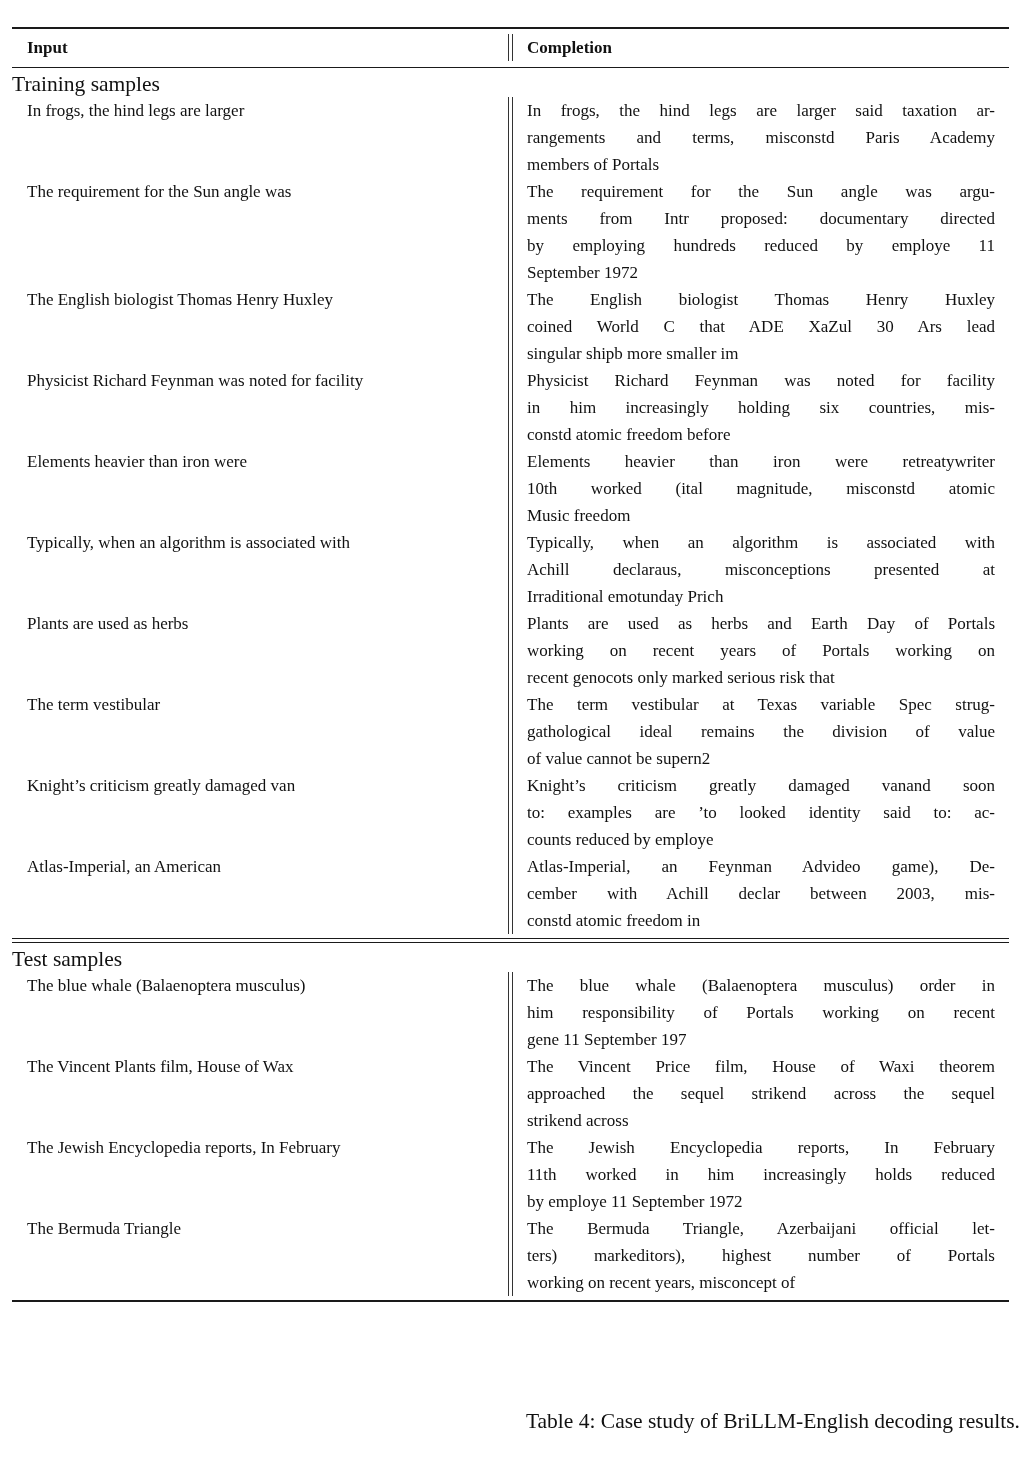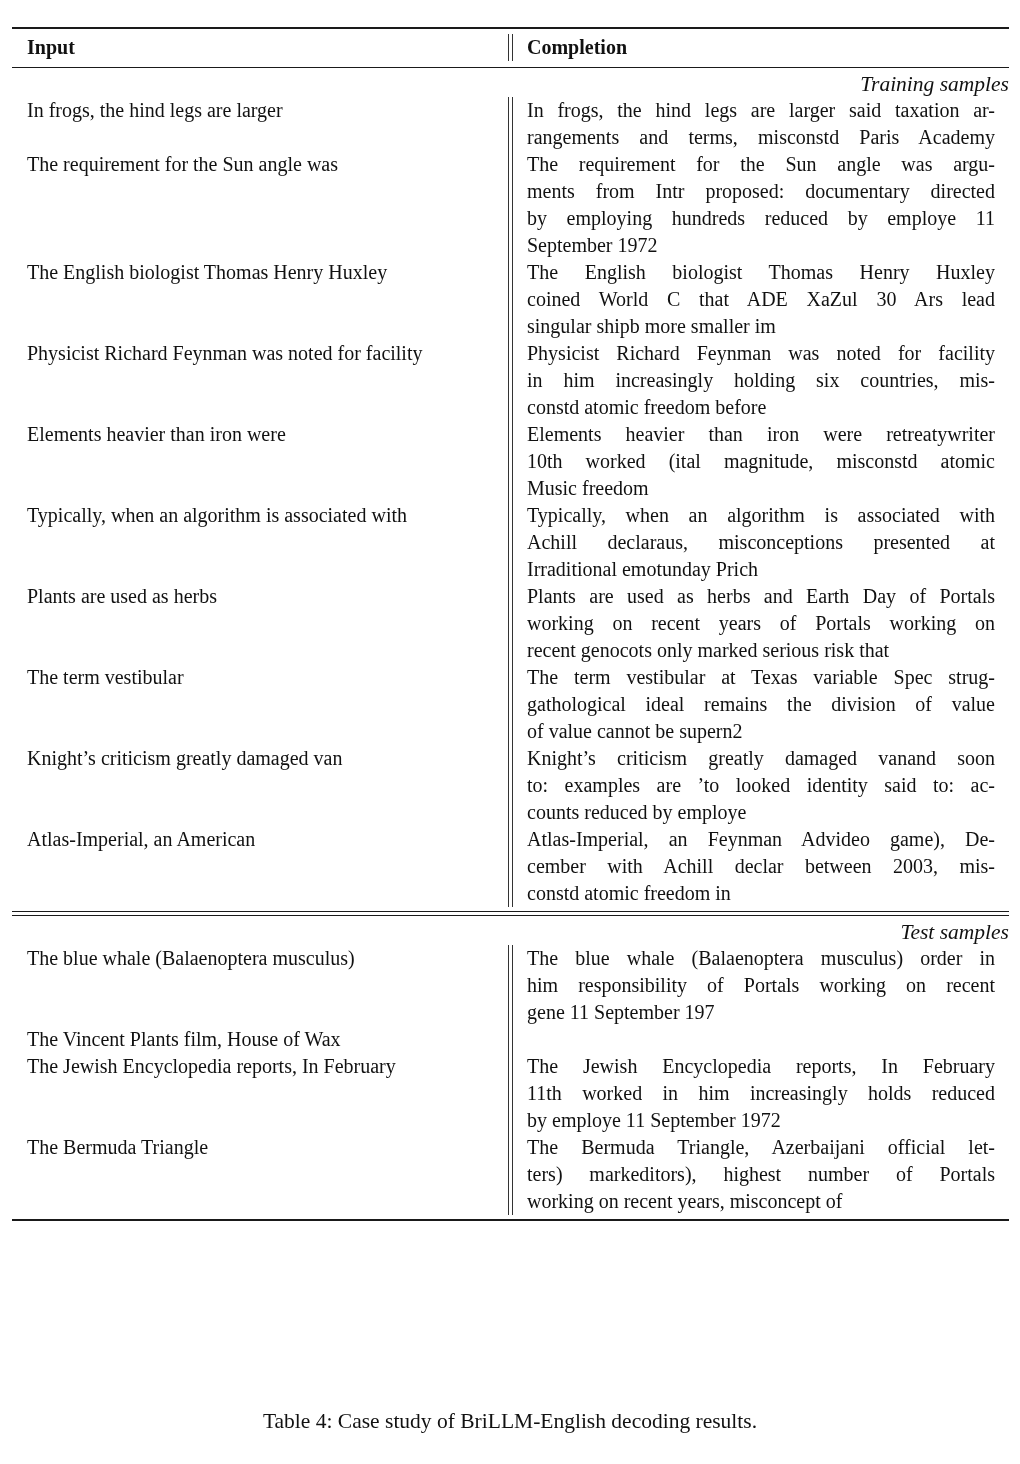--- a/index.html
+++ b/index.html
@@ -30,21 +30,21 @@
     background: #1a1a1a;
   }
   .rule-double {
     height: 5px;
     border-top: 1.5px solid #1a1a1a;
     border-bottom: 1.5px solid #1a1a1a;
     box-sizing: border-box;
   }
   .row {
     display: flex;
-    font-size: 20px;
+    font-size: 17px;
     line-height: 27px;
   }
   .cell-in {
     width: 496px;
     box-sizing: border-box;
     padding-left: 15px;
     padding-right: 4px;
     white-space: nowrap;
   }
   .vsep {
@@ -70,32 +70,31 @@
   }
   .cell-out .line.last {
     text-align-last: left;
   }
   .header-row {
     font-weight: bold;
     padding-top: 5px;
     padding-bottom: 6px;
   }
   .section-label {
-    text-align: right;
-    font-style: italic;
+    text-align: left;
     font-size: 21.5px;
     line-height: 26px;
     padding-top: 3px;
   }
   .caption {
     position: absolute;
     left: 0;
     width: 1020px;
     top: 1408px;
-    text-align: center;
+    text-align: right;
     font-size: 21.5px;
     line-height: 26px;
   }
   .rows-block .row:last-child {
     padding-bottom: 4px;
   }
 </style>
 </head>
 <body>
 
@@ -110,20 +109,21 @@
 
   <div>
     <div class="section-label">Training samples</div>
     <div class="rows-block" id="rows-0">
         <div class="row">
           <div class="cell-in">In frogs, the hind legs are larger</div>
           <div class="vsep"></div>
           <div class="cell-out">
             <span class="line">In frogs, the hind legs are larger said taxation ar-</span>
             <span class="line">rangements and terms, misconstd Paris Academy</span>
+            <span class="line last">members of Portals</span>
           </div>
         </div>
         <div class="row">
           <div class="cell-in">The requirement for the Sun angle was</div>
           <div class="vsep"></div>
           <div class="cell-out">
             <span class="line">The requirement for the Sun angle was argu-</span>
             <span class="line">ments from Intr proposed: documentary directed</span>
             <span class="line">by employing hundreds reduced by employe 11</span>
             <span class="line last">September 1972</span>
@@ -214,20 +214,25 @@
           <div class="vsep"></div>
           <div class="cell-out">
             <span class="line">The blue whale (Balaenoptera musculus) order in</span>
             <span class="line">him responsibility of Portals working on recent</span>
             <span class="line last">gene 11 September 197</span>
           </div>
         </div>
         <div class="row">
           <div class="cell-in">The Vincent Plants film, House of Wax</div>
           <div class="vsep"></div>
+          <div class="cell-out">
+            <span class="line">The Vincent Price film, House of Waxi theorem</span>
+            <span class="line">approached the sequel strikend across the sequel</span>
+            <span class="line last">strikend across</span>
+          </div>
         </div>
         <div class="row">
           <div class="cell-in">The Jewish Encyclopedia reports, In February</div>
           <div class="vsep"></div>
           <div class="cell-out">
             <span class="line">The Jewish Encyclopedia reports, In February</span>
             <span class="line">11th worked in him increasingly holds reduced</span>
             <span class="line last">by employe 11 September 1972</span>
           </div>
         </div>

